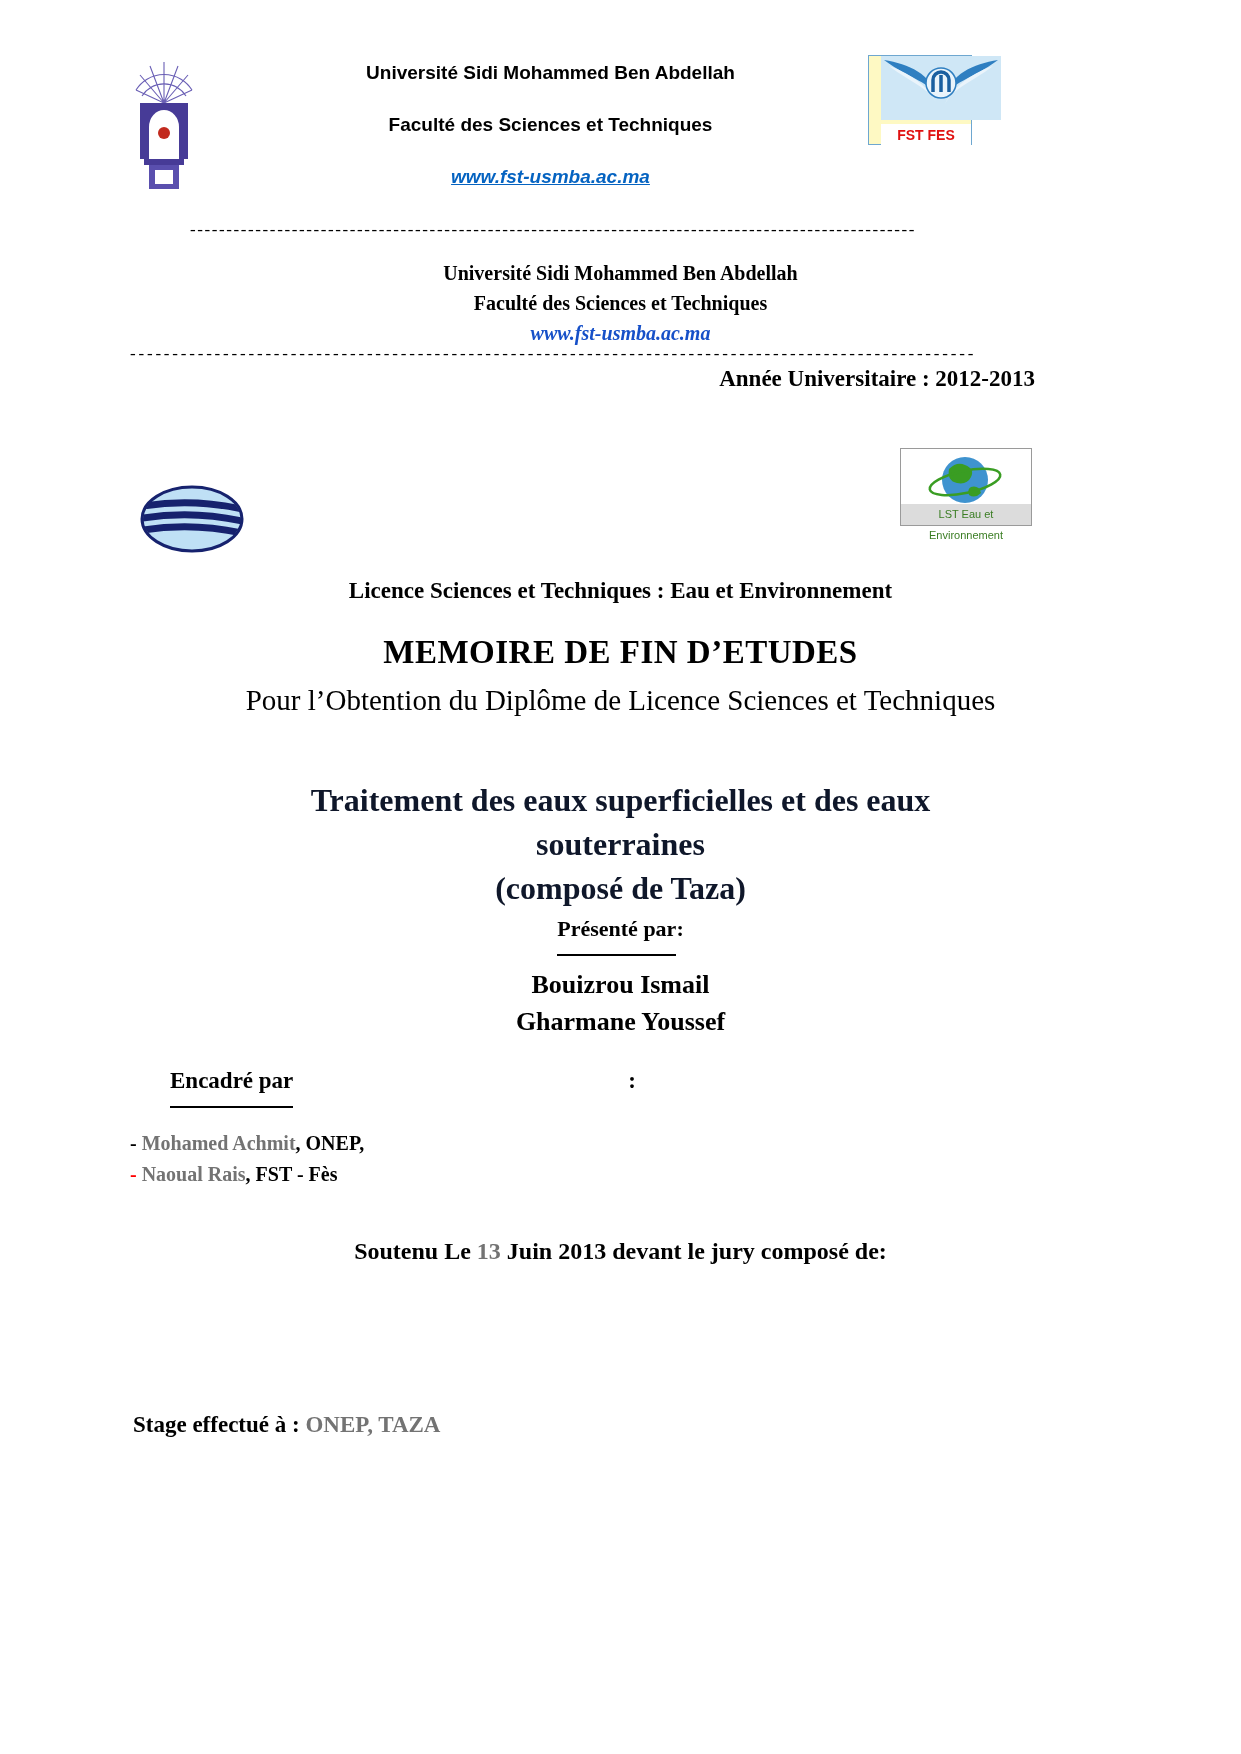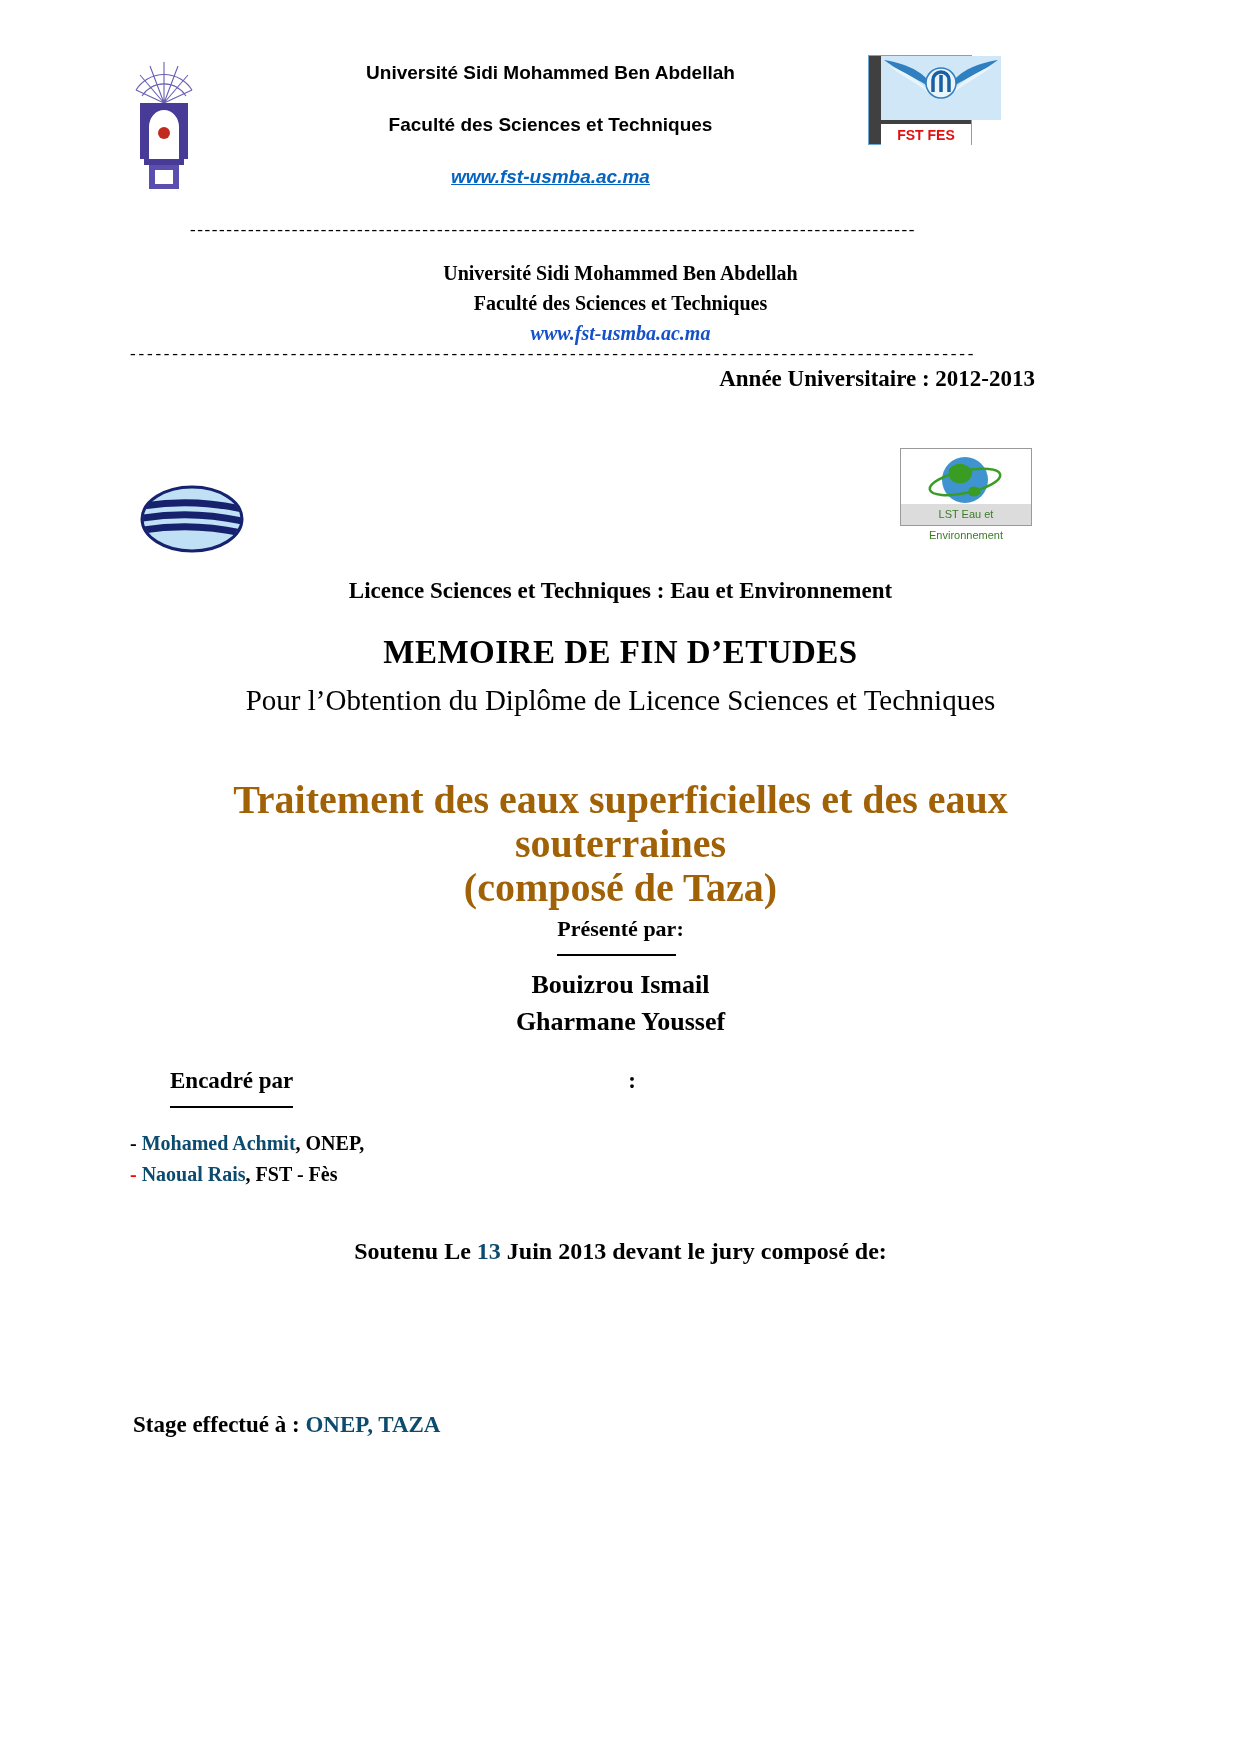--- a/index.html
+++ b/index.html
@@ -8,29 +8,29 @@
     position:relative;
     width:1241px; height:1754px;
     margin:0 auto;
     background:#ffffff;
     font-family:"Liberation Serif", serif;
     color:#000;
     overflow:hidden;
   }
   .abs { position:absolute; }
   .centered { left:0; right:0; text-align:center; }
-  .red { color:#0c4a6e; }
+  .red { color:#737373; }
 
   
   .top-header-text { top:62px; left:150px; right:290px; text-align:center; }
   .top-line { font-family:"Liberation Sans", sans-serif; font-weight:bold; font-size:19px; margin-bottom:30px; }
   .top-link { display:inline-block; font-family:"Liberation Sans", sans-serif; font-weight:bold; font-style:italic;
               font-size:19px; color:#0563c1; text-decoration:underline; cursor:pointer; }
   .emblem { top:58px; left:133px; width:62px; height:136px; }
-  .fst-logo-box { top:55px; left:868px; width:104px; height:90px; border:1px solid #6ea7d0; background:#404040;padding-left:12px; }
+  .fst-logo-box { top:55px; left:868px; width:104px; height:90px; border:1px solid #6ea7d0; background:#fef9c3;padding-left:12px; }
   .fst-label { height:24px; line-height:22px; text-align:center; font-family:"Liberation Sans", sans-serif;
                font-weight:bold; font-size:14px; color:#e01010; background:#ffffff; }
 
   
   .dash-line { font-size:17px; white-space:nowrap; overflow:hidden; color:#000; }
   .dash1 { top:220px; left:190px; width:727px; letter-spacing:1.6px; }
   .dash2 { top:344px; left:130px; width:847px; letter-spacing:2.8px; }
 
   
   .mid-header { top:258px; }
@@ -41,21 +41,21 @@
   
   .oval-logo { top:483px; left:140px; }
   .lst-box { top:448px; left:900px; width:132px; height:78px; border:1px solid #9a9a9a; background:#ffffff; }
   .lst-band { position:absolute; bottom:0; left:0; right:0; height:21px; line-height:21px; background:#dcdcdc;
               text-align:center; font-family:"Liberation Sans", sans-serif; font-size:11px; color:#3a7d23; }
 
   
   .program { top:578px; font-weight:bold; font-size:23px; }
   .memoire { top:634px; font-weight:bold; font-size:33px; letter-spacing:0.5px; }
   .memoire-sub { top:684px; font-size:29px; }
-  .thesis-title { top:778px; font-weight:bold; font-size:40px; color:#a16207; line-height:44px; }
+  .thesis-title { top:778px; font-weight:bold; font-size:32px; color:#0f172a; line-height:44px; }
 
   
   .presente { top:916px; font-weight:bold; font-size:22px; }
   .underline-label { border-bottom:2px solid #000; padding-bottom:13px; }
   .authors { top:966px; font-weight:bold; font-size:26px; color:#000000; line-height:37px; }
 
   
   .encadre { top:1068px; left:170px; font-weight:bold; font-size:23px; }
   .encadre .colon { margin-left:335px; }
   .supervisors { top:1128px; left:130px; font-weight:bold; font-size:20px; line-height:31px; }

